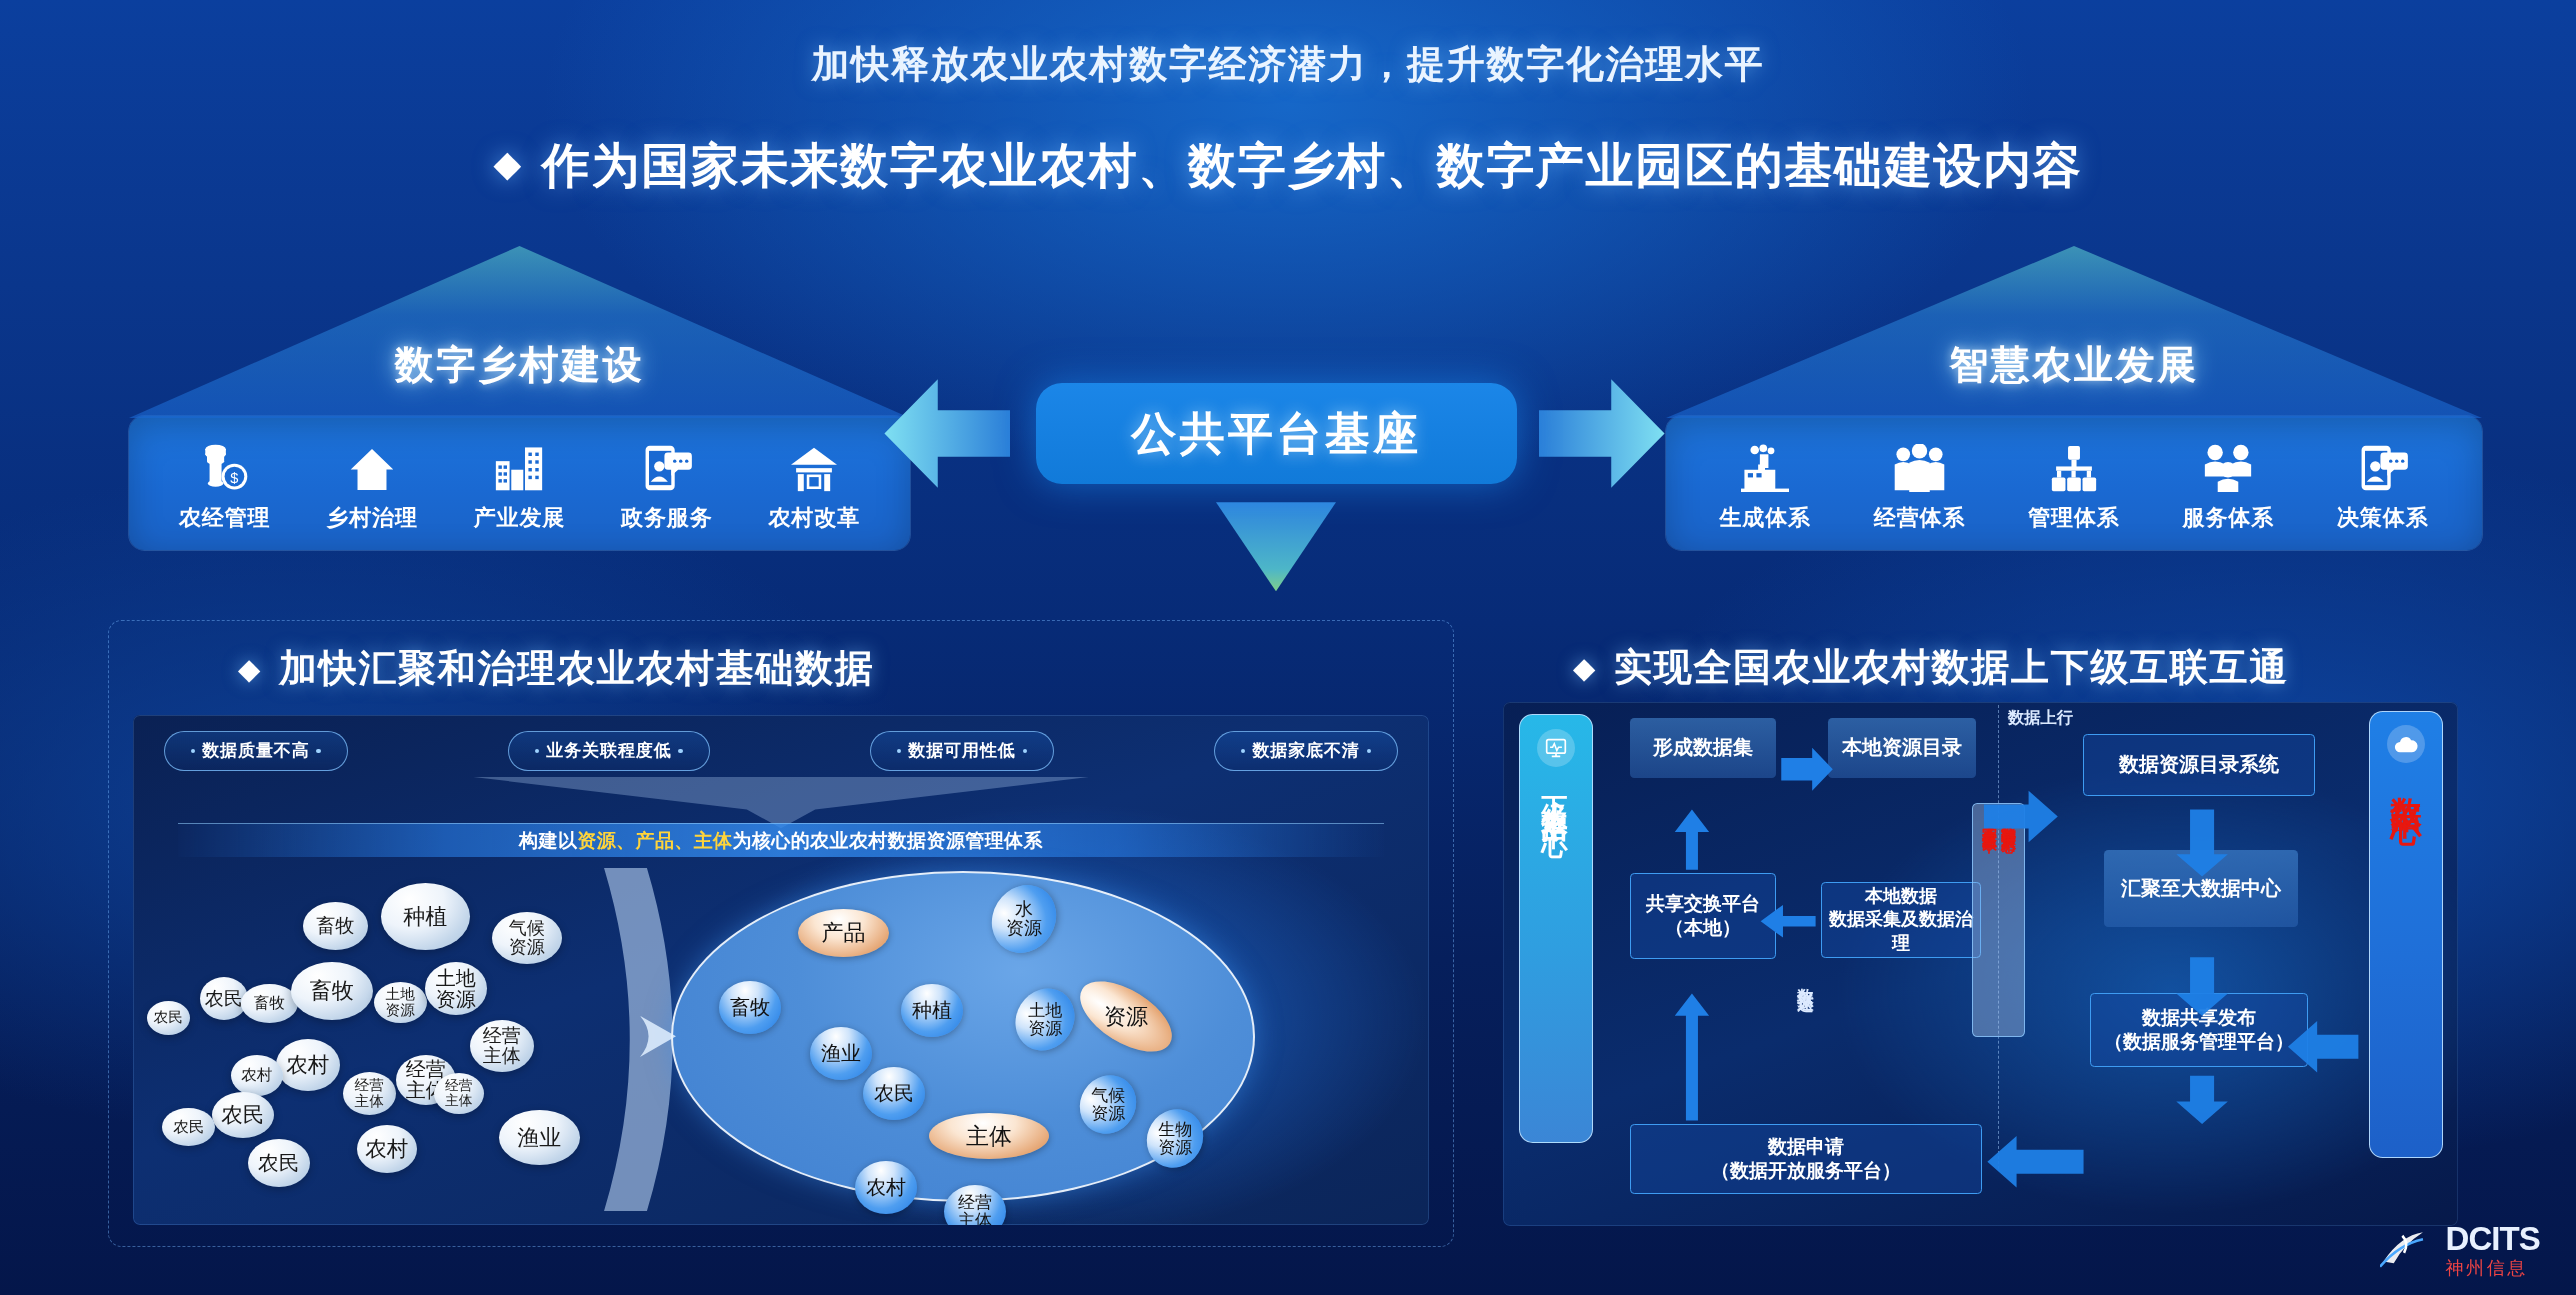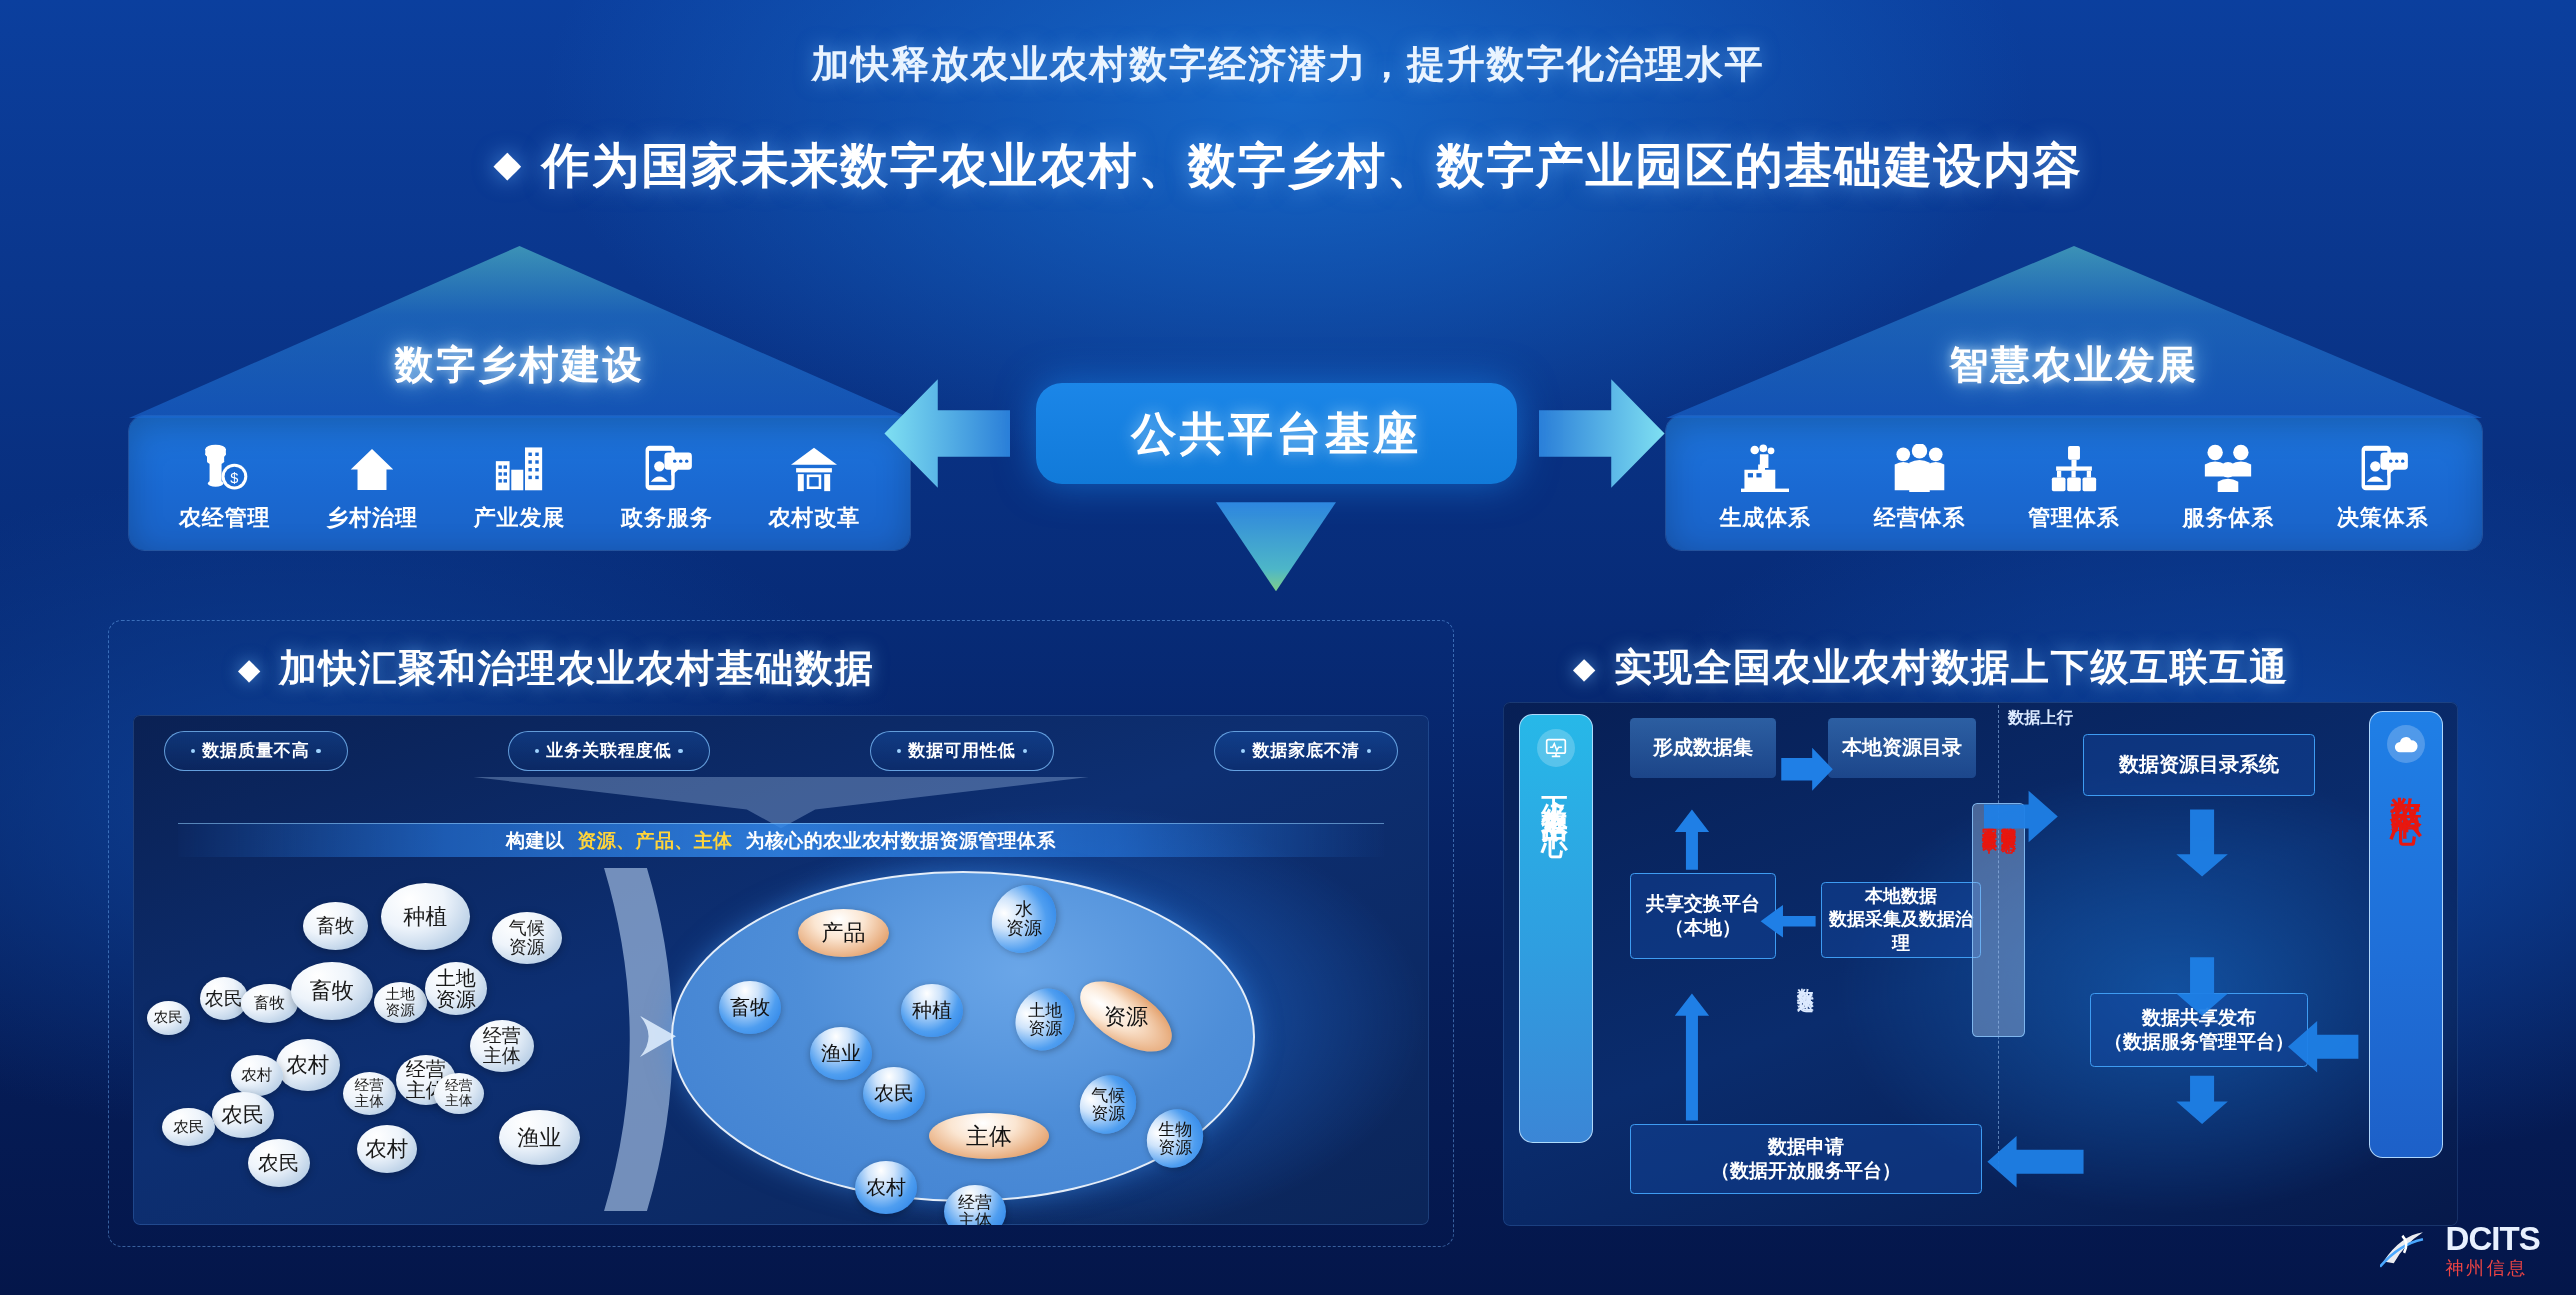--- a/index.html
+++ b/index.html
@@ -113,21 +113,20 @@
     display:flex; align-items:center; gap:6.9px;
   }
   .pill .dot { width:4.3px; height:4.3px; border-radius:50%; background:#9ed2ff; }
 
   .core-bar {
     position:absolute; top:108px; left:45px; right:45px; height:34px;
     background:linear-gradient(90deg, rgba(14,49,118,.1) 0%, rgba(38,118,220,.65) 22%, rgba(52,140,240,.8) 50%, rgba(38,118,220,.65) 78%, rgba(14,49,118,.1) 100%);
     display:flex; align-items:center; justify-content:center;
     font-size:19px; font-weight:bold; letter-spacing:0.4px;
     border-top:0.9px solid rgba(150,210,255,.55);
-    gap:13px;
   }
   .core-bar .hl { color:#ffd43a; }
 
   .funnel { position:absolute; top:62px; left:50%; transform:translateX(-50%); }
 
   
   .bub {
     position:absolute; border-radius:50%;
     background:radial-gradient(ellipse at 32% 24%, #ffffff 0%, #eef4fb 40%, #c3d6ea 72%, #a9c3de 100%);
     color:#1a1a1a; display:flex; align-items:center; justify-content:center;
@@ -582,20 +581,23 @@
       <div class="fbox outl" style="left:318px; top:160px; width:160px; height:76px; font-size:18px;">
         <span class="ml">本地数据<br>数据采集及数据治理</span>
       </div>
       <div class="fbox outl" style="left:127px; top:402px; width:352px; height:70px; font-size:19px;">
         <span class="ml">数据申请<br>（数据开放服务平台）</span>
       </div>
 
       <div class="fbox outl" style="left:580px; top:12px; width:232px; height:62px; font-size:20px;">
         <span>数据资源目录系统</span>
       </div>
+      <div class="fbox soft" style="left:601px; top:148px; width:194px; height:77px; font-size:20px;">
+        <span>汇聚至大数据中心</span>
+      </div>
       <div class="fbox outl" style="left:587px; top:271px; width:218px; height:74px; font-size:19px;">
         <span class="ml">数据共享发布<br>（数据服务管理平台）</span>
       </div>
 
       <div class="red-v" style="left:469px; top:101px; width:53px; height:234px;">
         <span>地核数稽后聚大据心</span>
         <span>本审及据查汇至数中</span>
       </div>
 
       <div class="flab" style="left:505px; top:5.2px;">数据上行</div>

